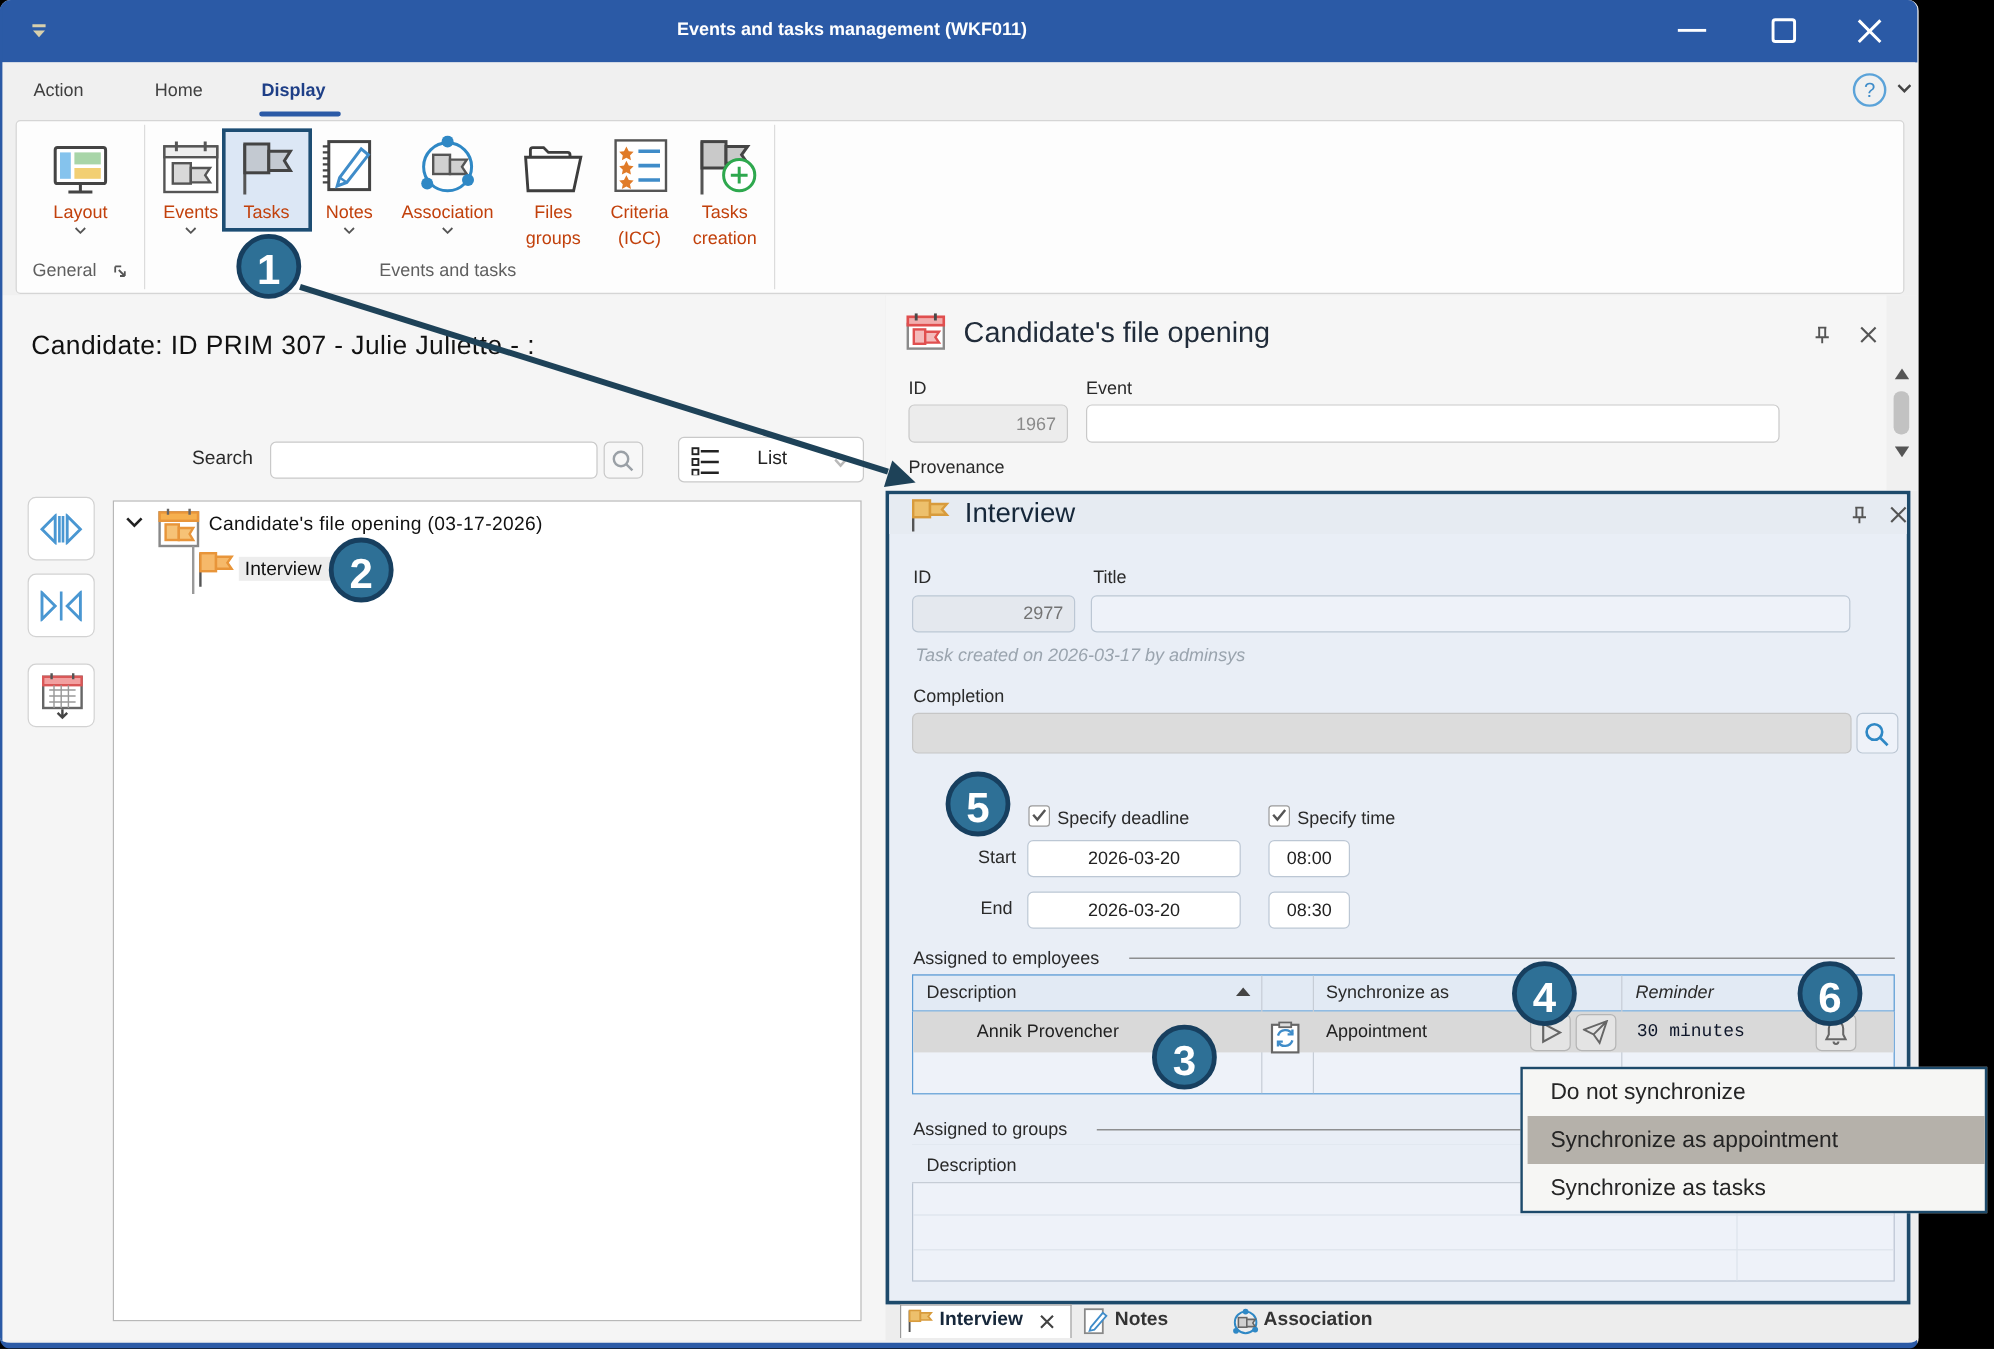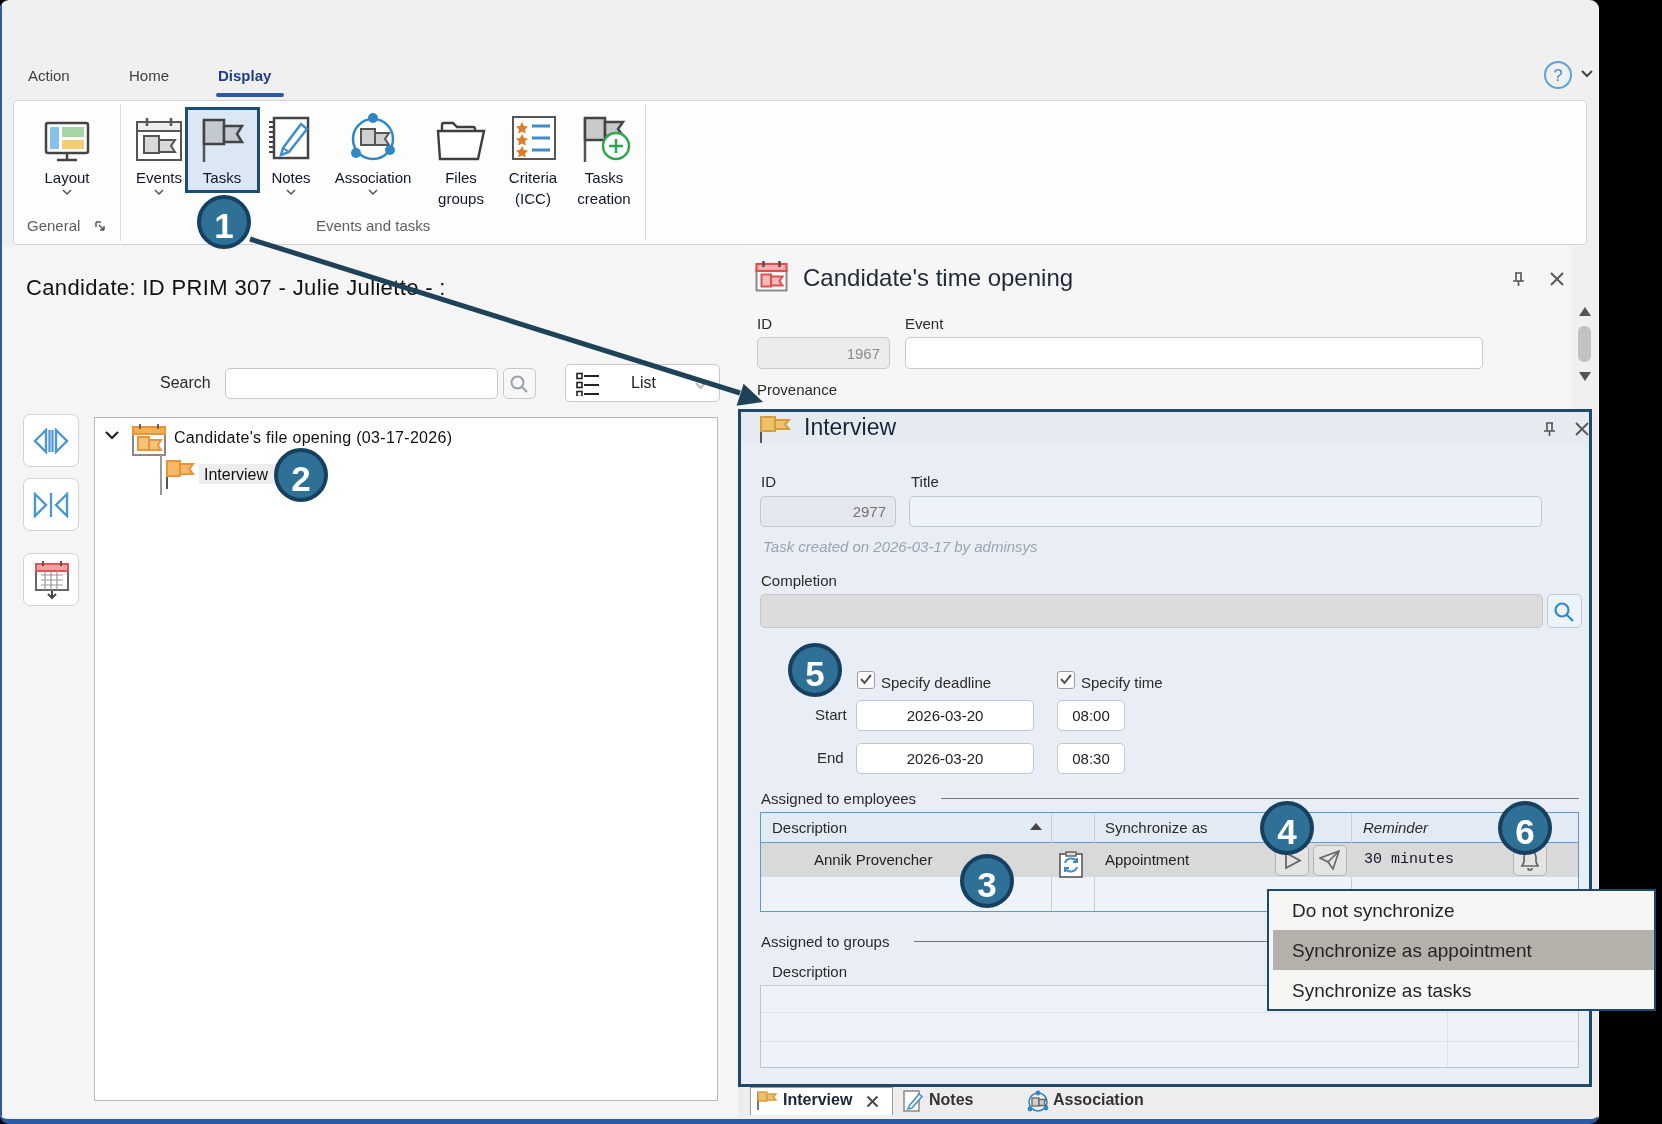--- a/index.html
+++ b/index.html
@@ -6,38 +6,54 @@
   html,body { width:1662px; height:1124px; background:#000; font-family:"Liberation Sans", sans-serif; position:relative; overflow:hidden; }
   .abs { position:absolute; }
   .window { position:absolute; left:0; top:0; width:1599px; height:1124px; background:#f0f0f0;
     border-right:1px solid #f5f5f5; border-bottom:5px solid #2b5aa6;
     border-radius:9px 9px 9px 9px; overflow:hidden; }
   .titlebar { position:absolute; left:0; top:0; width:1598px; height:52px; background:#2b5aa6; }
   .titletext { position:absolute; top:16px; left:0; width:1420px; text-align:center; color:#fff; font-size:15px; font-weight:bold; }
   .tabrow { position:absolute; left:0; top:52px; width:1596px; height:34px; background:#f0f0f0; }
   .tab { position:absolute; top:15px; font-size:15px; color:#404040; }
   .ribbonbox { position:absolute; left:13px; top:100px; width:1574px; height:145px; background:#fdfdfd; border:1px solid #d5d5d5; border-radius:4px; }
-  .icolabel { position:absolute; font-size:15px; color:#0f172a; white-space:nowrap; transform:translateX(-50%); }
+  .icolabel { position:absolute; font-size:15px; color:#c2410c; white-space:nowrap; transform:translateX(-50%); }
   .grouplabel { position:absolute; font-size:15px; color:#5f5f5f; }
   .vchev { position:absolute; width:10px; height:6px; transform:translateX(-50%); }
   .leftpane { position:absolute; left:2px; top:246px; width:736px; height:871px; background:#f5f5f5; }
   .rightpane { position:absolute; left:738px; top:246px; width:860px; height:871px; background:#ededed; }
   .fieldlabel { font-size:15px; color:#2a2a2a; position:absolute; }
   .input { position:absolute; background:#fff; border:1px solid #c9c9c9; border-radius:5px; }
   .panel2 { position:absolute; left:738px; top:409px; width:854px; height:678px; background:#e9eef6; border:3px solid #1d4a6b; }
   .callout { position:absolute; width:54px; height:54px; border-radius:50%; background:#2e7096; border:4px solid #173f5f; color:#fff;
      font-size:35px; font-weight:bold; text-align:center; line-height:53px; z-index:40; }
   .ditem { font-size:19px; color:#252525; position:absolute; left:23px; }
   .tbtn { position:absolute; background:#fff; border:1px solid #d2d2d2; border-radius:7px; width:56px; height:53px; }
 </style>
 </head>
 <body>
 
 <div class="window">
   <div class="abs" style="left:0;top:0;width:2px;height:1124px;background:#2b5aa6;z-index:5;"></div>
+  <div class="titlebar">
+    <svg class="abs" style="left:26px;top:20px" width="14" height="12" viewBox="0 0 14 12">
+        <path d="M1 1.5h11" stroke="#d8d0ac" stroke-width="2.5" fill="none"></path>
+        <path d="M1.5 5.5h10l-5 5.5z" fill="#d8d0ac"></path>
+      </svg>
+    <div class="titletext">Events and tasks management (WKF011)</div>
+    <svg class="abs" style="left:1398px;top:24px" width="24" height="3">
+        <rect width="24" height="2.5" fill="#fff"></rect>
+      </svg>
+    <svg class="abs" style="left:1476px;top:15px" width="21" height="21">
+        <rect x="1.5" y="1.5" width="18" height="18" fill="none" stroke="#fff" stroke-width="2.5" rx="2"></rect>
+      </svg>
+    <svg class="abs" style="left:1547px;top:15px" width="22" height="22">
+        <path d="M2 2 L20 20 M20 2 L2 20" stroke="#fff" stroke-width="2.5"></path>
+      </svg>
+  </div>
 
   <div class="tabrow">
     <div class="tab" style="left:28px;">Action</div>
     <div class="tab" style="left:129px;">Home</div>
     <div class="tab" style="left:218px; color:#1e3f87; font-weight:bold;">Display</div>
     <div class="abs" style="left:216px; top:41px; width:68px; height:4px; background:#2b5aa6; border-radius:2px;"></div>
     <svg class="abs" style="left:1543px;top:8px" width="30" height="30" viewBox="0 0 30 30">
         <circle cx="15" cy="15" r="13" fill="none" stroke="#5ba3d9" stroke-width="2"></circle>
         <text x="15" y="21" font-size="17" fill="#3f8cc9" text-anchor="middle" font-family="Liberation Sans">?</text>
       </svg>
@@ -207,21 +223,21 @@
 
   <div class="rightpane"></div>
   <div class="abs" style="left:738px;top:246px;width:860px;height:163px;background:#f6f6f6;"></div>
   <svg class="abs" style="left:755px;top:261px" width="33" height="31" viewBox="0 0 33 31">
     <rect x="1.5" y="9" width="30" height="20.5" fill="#fff" stroke="#8a8a8a" stroke-width="2"></rect>
     <rect x="1.5" y="3" width="30" height="7" fill="#f2aeae" stroke="#e04f4f" stroke-width="2.2"></rect>
     <path d="M8.5 0 v6 M24.5 0 v6" stroke="#4a4a4a" stroke-width="2.4"></path>
     <rect x="6.5" y="13.5" width="9.5" height="12" fill="#f4baba" stroke="#e04f4f" stroke-width="2"></rect>
     <path d="M16 15.5 h11.5 l-3 4.5 3 4.5 H16 z" fill="#f4baba" stroke="#e04f4f" stroke-width="2"></path>
   </svg>
-  <div class="abs" style="left:803px;top:264px;font-size:24px;color:#212c3a;">Candidate's time opening</div>
+  <div class="abs" style="left:803px;top:264px;font-size:24px;color:#212c3a;">Candidate's file opening</div>
   <svg class="abs" style="left:1510px;top:271px" width="17" height="17" viewBox="0 0 17 17">
       <path d="M5 2 h7 M6 2 v8 h5 v-8 M3 10 h11 M8.5 10 v5" stroke="#555" stroke-width="1.6" fill="none"></path>
     </svg>
   <svg class="abs" style="left:1549px;top:271px" width="16" height="16" viewBox="0 0 16 16">
       <path d="M2 2 L14 14 M14 2 L2 14" stroke="#555" stroke-width="1.8"></path>
     </svg>
   <div class="fieldlabel" style="left:757px;top:315px;">ID</div>
   <div class="fieldlabel" style="left:905px;top:315px;">Event</div>
   <div class="input" style="left:757px;top:337px;width:133px;height:32px;background:#ececec;color:#8a8a8a;font-size:15px;text-align:right;padding:7px 9px 0 0;">1967</div>
   <div class="input" style="left:905px;top:337px;width:578px;height:32px;"></div>

